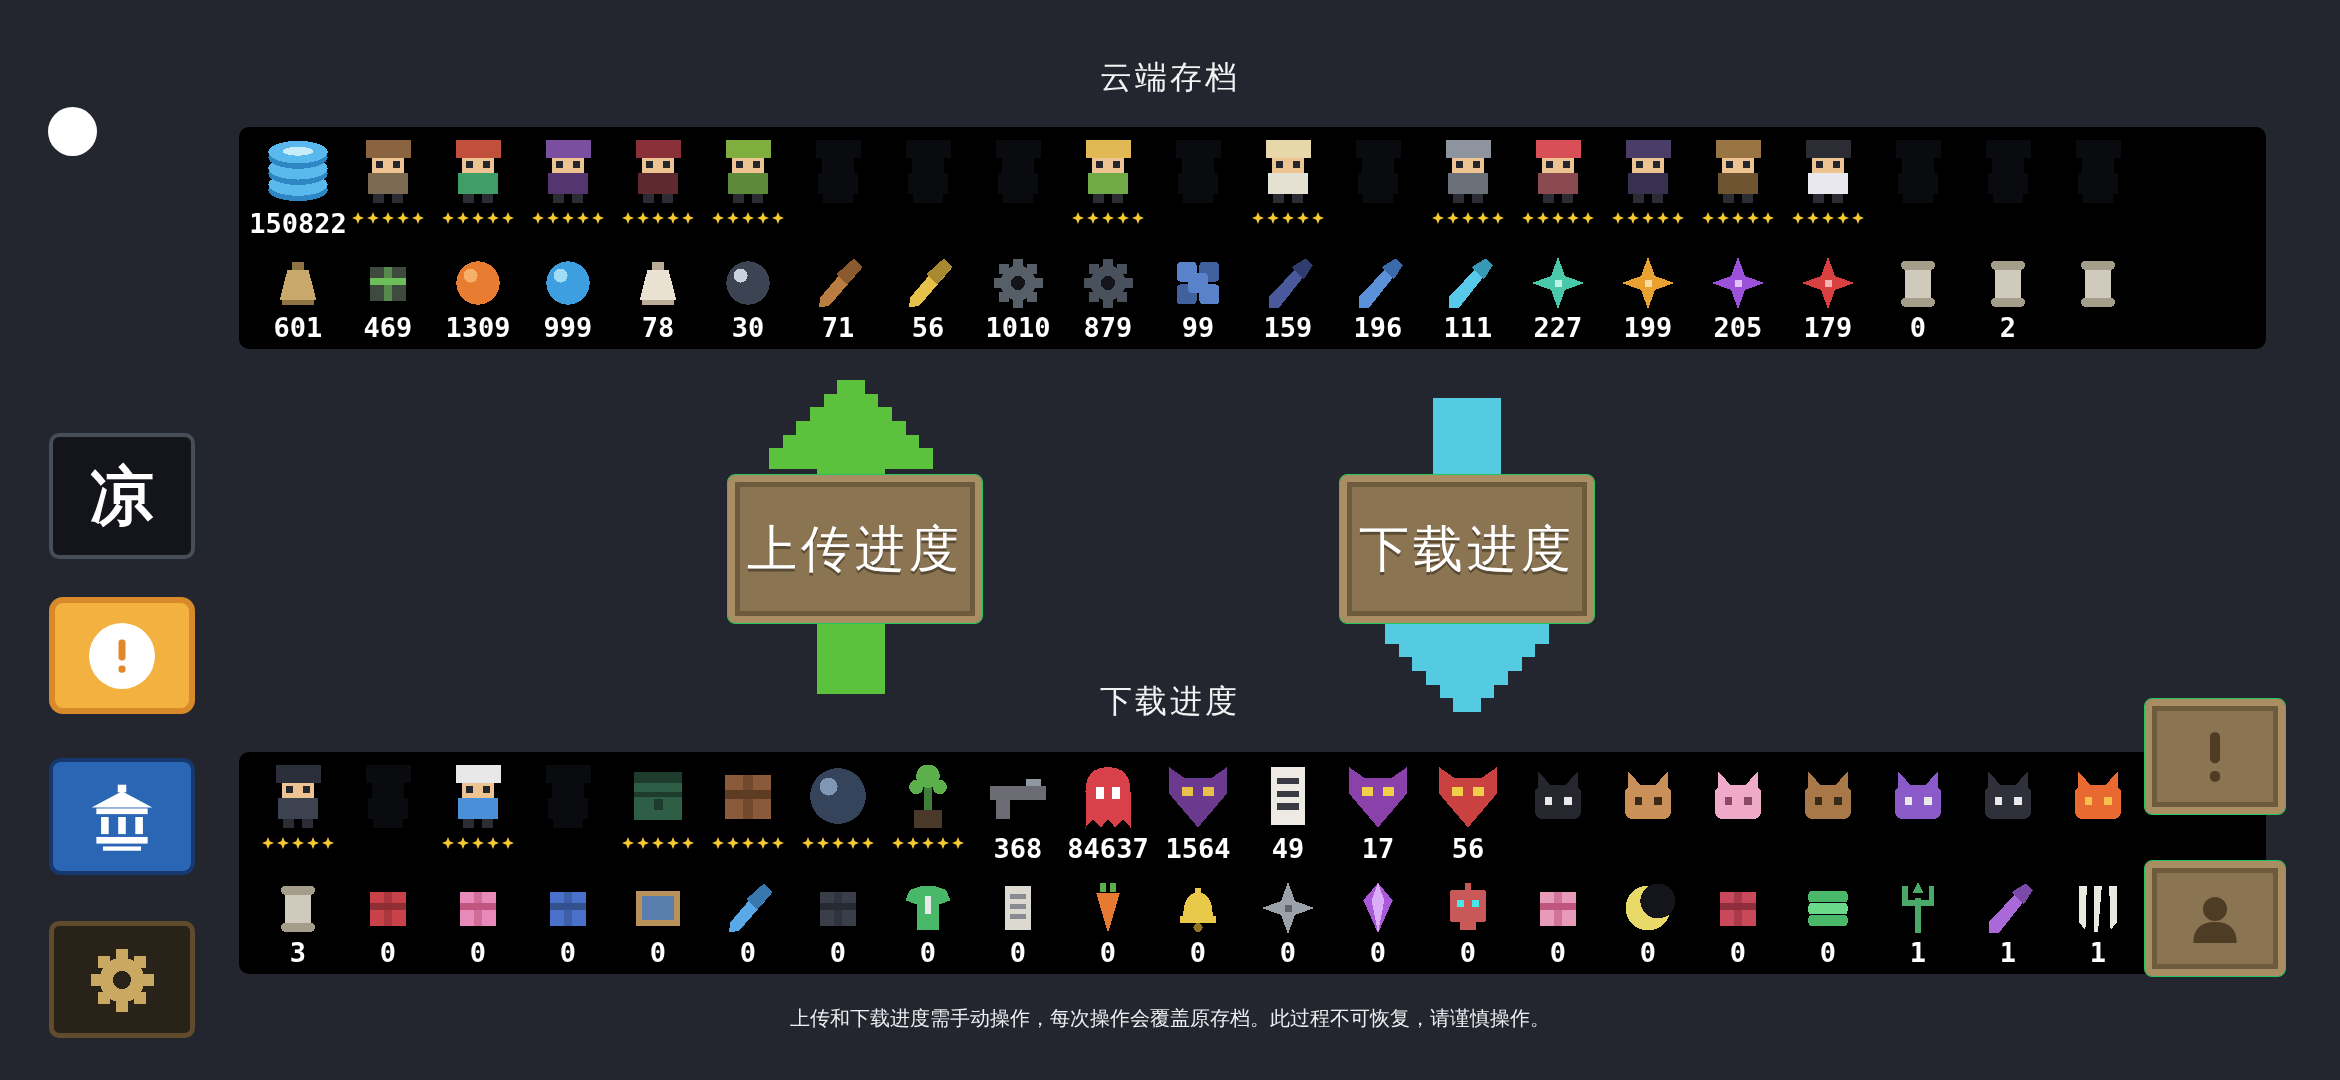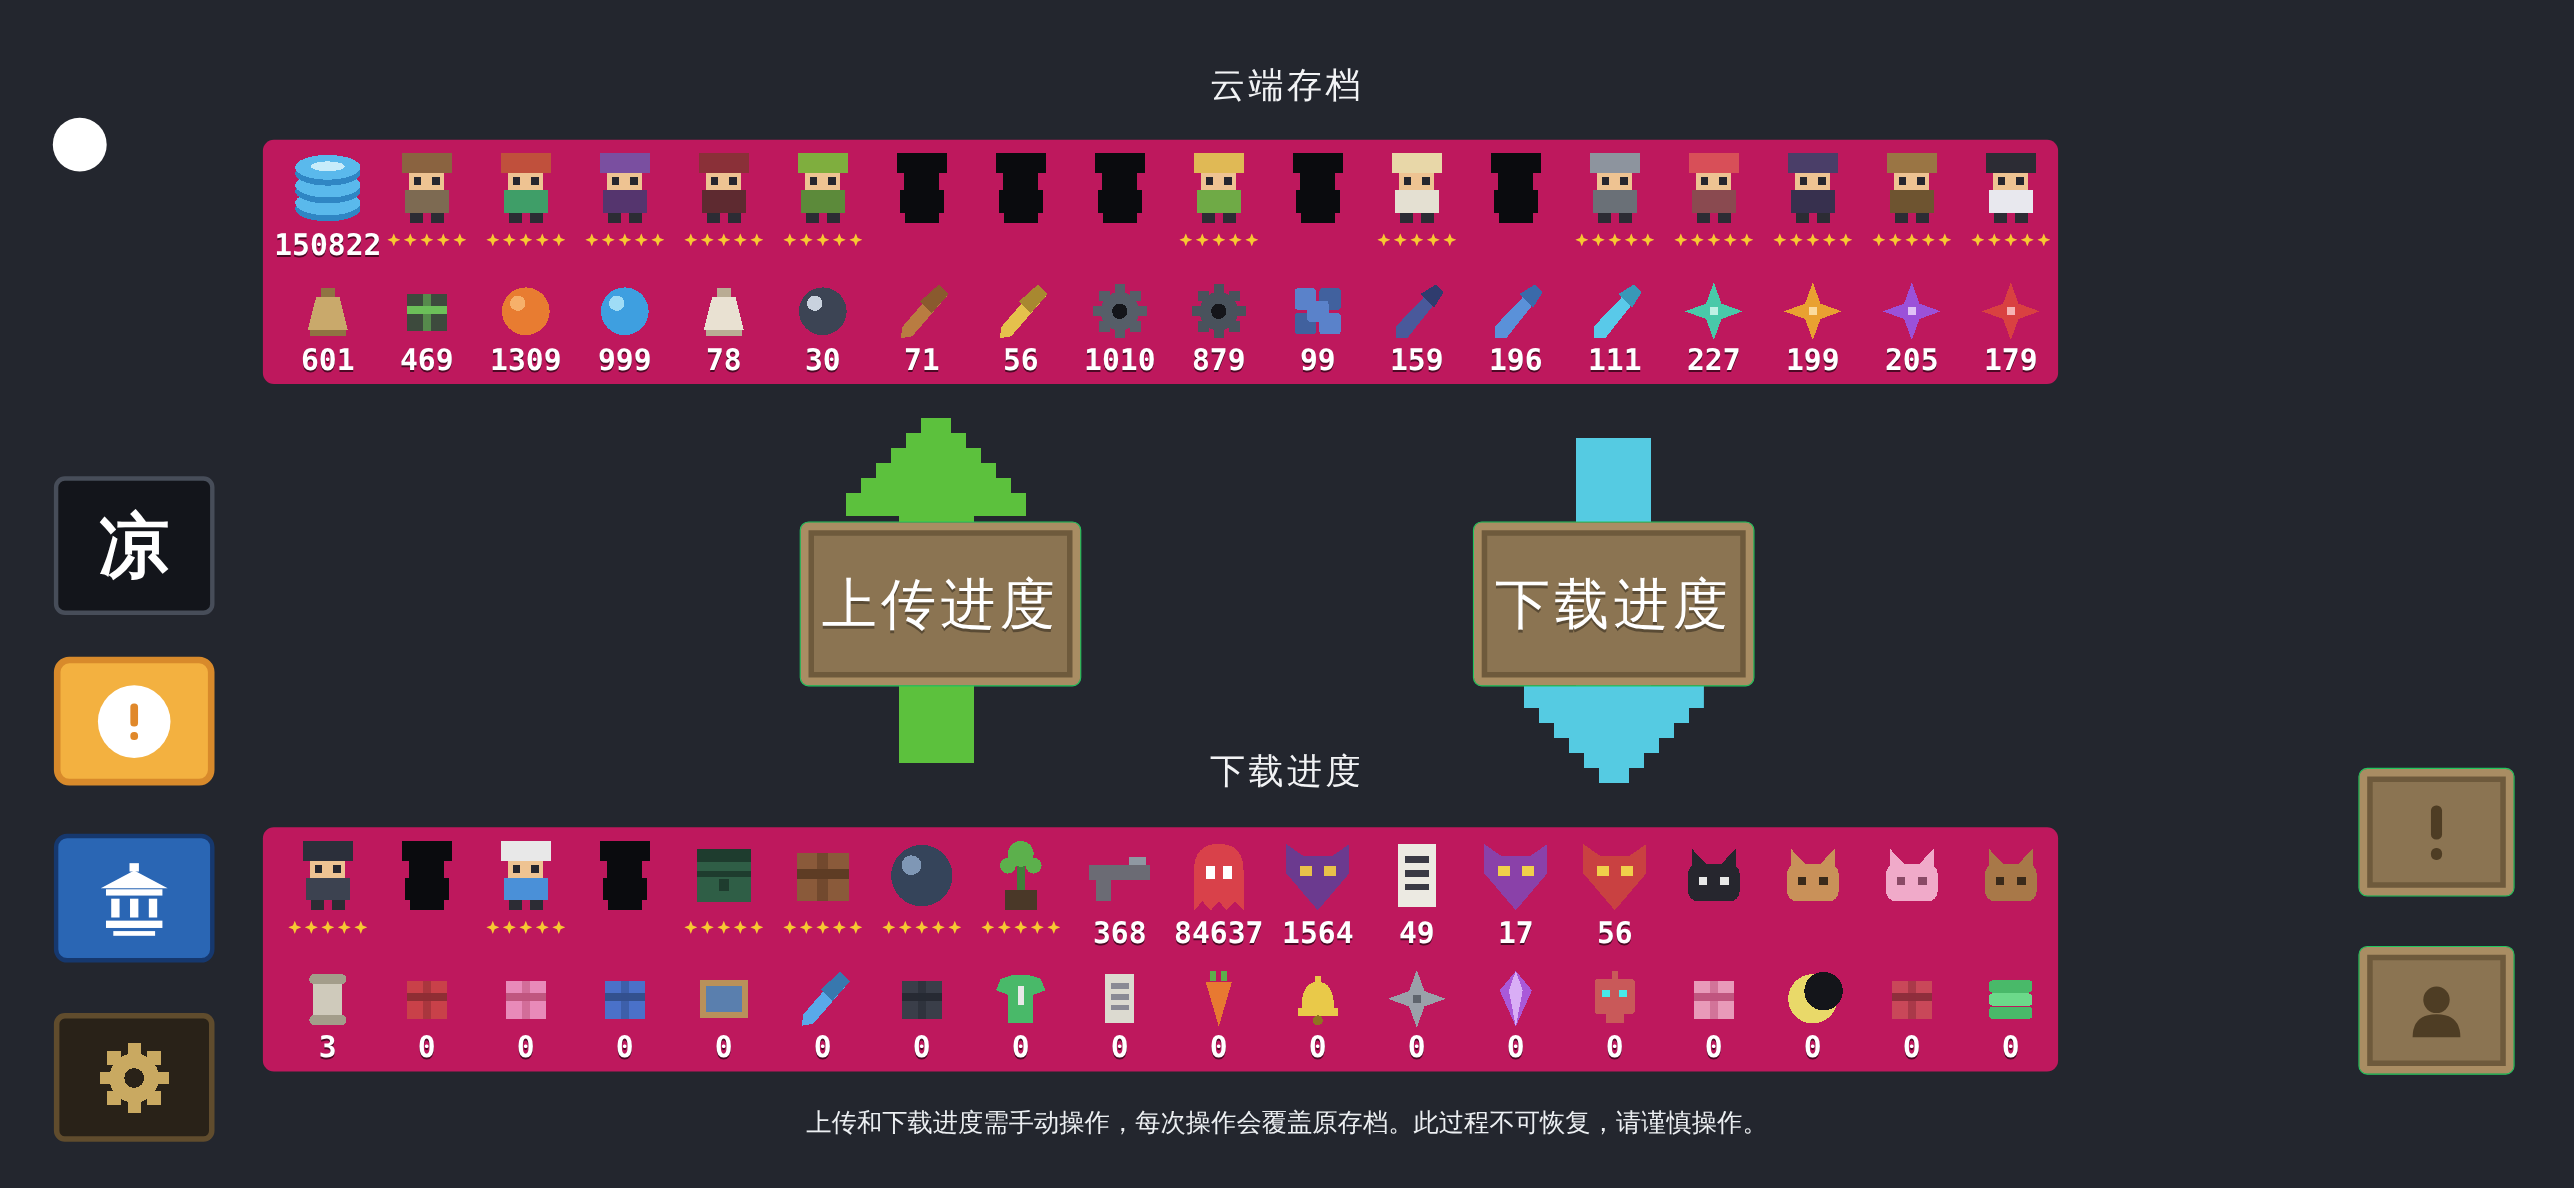--- a/index.html
+++ b/index.html
@@ -3,21 +3,21 @@
 <meta charset="utf-8">
 <style>
   *{box-sizing:border-box}
   html,body{margin:0;padding:0}
   body{width:2340px;height:1080px;background:#23262e;font-family:"DejaVu Sans","Liberation Sans",sans-serif;position:relative;overflow:hidden;color:#fff}
 
   .title{position:absolute;left:0;width:100%;text-align:center;font-size:32px;color:#f2f3f5;letter-spacing:3px}
   #cloud-title{top:56px}
   #local-title{top:680px}
 
-  .panel{position:absolute;left:239px;width:1632px;height:222px;background:#be185d;border-radius:10px;overflow:hidden}
+  .panel{position:absolute;left:239px;width:2027px;height:222px;background:#000000;border-radius:10px;overflow:hidden}
   #cloud-panel{top:127px}
   #local-panel{top:752px}
 
   .row{position:absolute;left:14px;display:flex}
   .r1{top:6px}
   .r2{top:124px}
   .slot{flex:0 0 90px;width:90px;display:flex;flex-direction:column;align-items:center}
   .sprite{display:block}
   .sprite.lg{width:72px;height:72px;margin-top:2px}
   .sprite.sm{width:56px;height:56px;margin-top:4px}
@@ -43,21 +43,21 @@
   #white-circle{left:48px;top:107px;width:49px;height:49px;border-radius:50%;background:#ffffff}
   #veewo-btn{left:49px;top:433px;width:146px;height:126px;background:#13151b;border:4px solid #474d59;border-radius:10px;font-size:64px;color:#fff;font-weight:bold}
   #notice-btn{left:49px;top:597px;width:146px;height:117px;border:6px solid #d88a2b;border-radius:14px}
   .notice-circle{width:66px;height:66px;border-radius:50%;background:#fff;display:flex;align-items:center;justify-content:center}
   .notice-circle svg{width:40px;height:40px}
   #icp-btn{left:49px;top:758px;width:146px;height:117px;border:4px solid #16386e;border-radius:12px}
   #icp-btn svg{width:76px;height:76px}
   #settings-btn{left:49px;top:921px;width:146px;height:117px;background:#292218;border:5px solid #604c2d;border-radius:10px}
   #settings-btn svg{width:72px;height:72px}
 
-  #footer{position:absolute;left:0;top:1005px;width:100%;text-align:center;font-size:23px;color:#eceff2}
+  #footer{position:absolute;left:0;top:1005px;width:100%;text-align:center;font-size:20px;color:#eceff2}
 </style>
 </head>
 <body>
 
 <div class="title" id="cloud-title">云端存档</div>
 <div class="title" id="local-title">下载进度</div>
 
 <div class="panel" id="cloud-panel">
   <div class="row r1" id="cloud-row1">
       <div class="slot">

